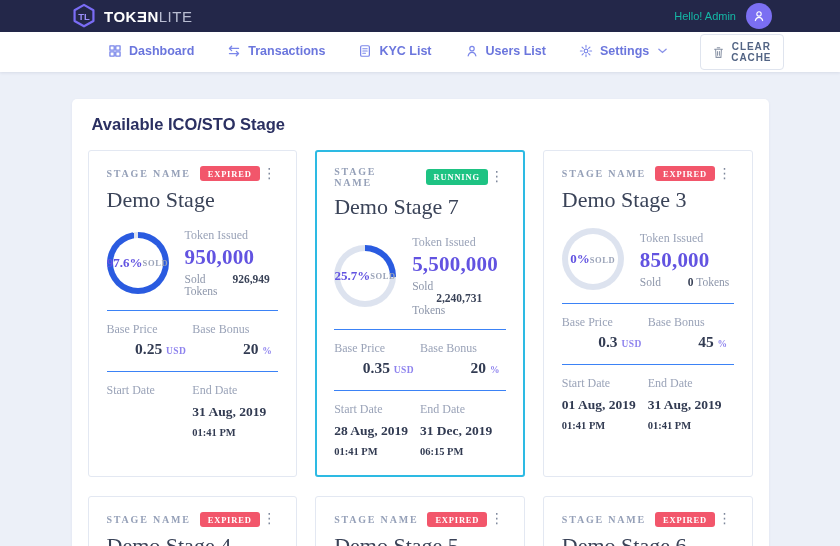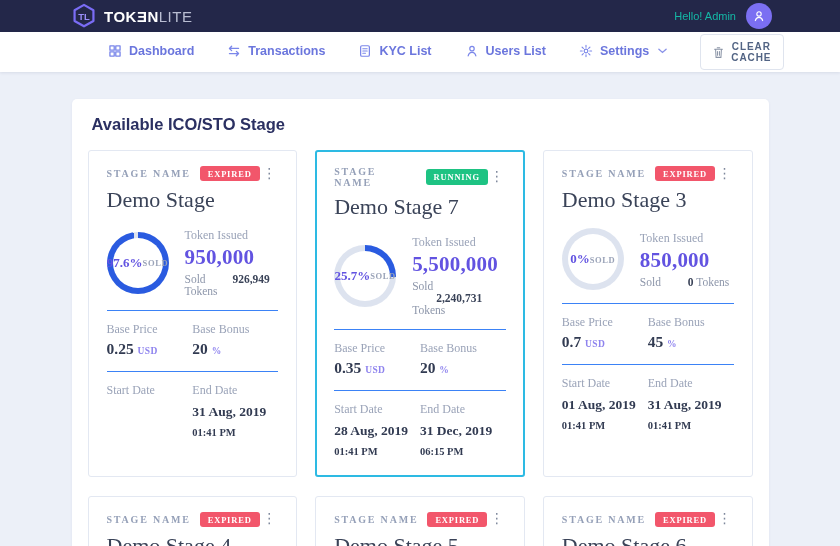--- a/index.html
+++ b/index.html
@@ -45,21 +45,21 @@
   .pct{font-size:13px;font-weight:bold;color:#6253e1;}
   .sold-cap{font-size:8.5px;font-weight:bold;color:#9aa3b8;letter-spacing:.6px;margin-top:1px;}
   .token-right{margin-left:16px;min-width:0;}
   .ti-label{font-size:12px;color:#9aa3b8;}
   .ti-value{font-size:21px;font-weight:bold;color:#6253e1;margin-top:2px;letter-spacing:.2px;}
   .sold-line{font-size:11.5px;color:#8d96aa;margin-top:3px;}
   .sold-line b{color:#3a4358;padding-left:24px;}
   .section{border-top:1px solid #3b82f6;margin-top:13px;padding-top:11px;display:flex;}
   .col{width:50%;min-width:0;padding-right:6px;box-sizing:border-box;}
   .f-label{font-size:12px;color:#9aa3b8;}
-  .f-value{font-size:15.5px;font-weight:bold;color:#323b52;margin-top:3px;}
+  .f-value{font-size:15.5px;font-weight:bold;color:#323b52;margin-top:3px;text-align:right;}
   .unit{font-size:9.5px;color:#8e83ee;font-weight:bold;letter-spacing:.4px;}
   .d-value{font-size:13.5px;font-weight:bold;color:#323b52;margin-top:4px;line-height:1.5;}
   .d-time{font-size:10.5px;font-weight:bold;color:#323b52;}
   svg{display:block;}
 </style>
 </head>
 <body>
 
 <header class="topbar">
   <div class="brand">
@@ -250,21 +250,21 @@
       <div class="token-right">
         <div class="ti-label">Token Issued</div>
         <div class="ti-value">850,000</div>
         <div class="sold-line"><span>Sold</span> <b>0</b> <span>Tokens</span></div>
       </div>
     </div>
 
     <div class="section">
       <div class="col">
         <div class="f-label">Base Price</div>
-        <div class="f-value"><span>0.7</span> <span class="unit">USD</span></div>
+        <div class="f-value"><span>0.3</span> <span class="unit">USD</span></div>
       </div>
       <div class="col">
         <div class="f-label">Base Bonus</div>
         <div class="f-value"><span>45</span> <span class="unit">%</span></div>
       </div>
     </div>
 
     <div class="section">
       <div class="col">
         <div class="f-label">Start Date</div>

